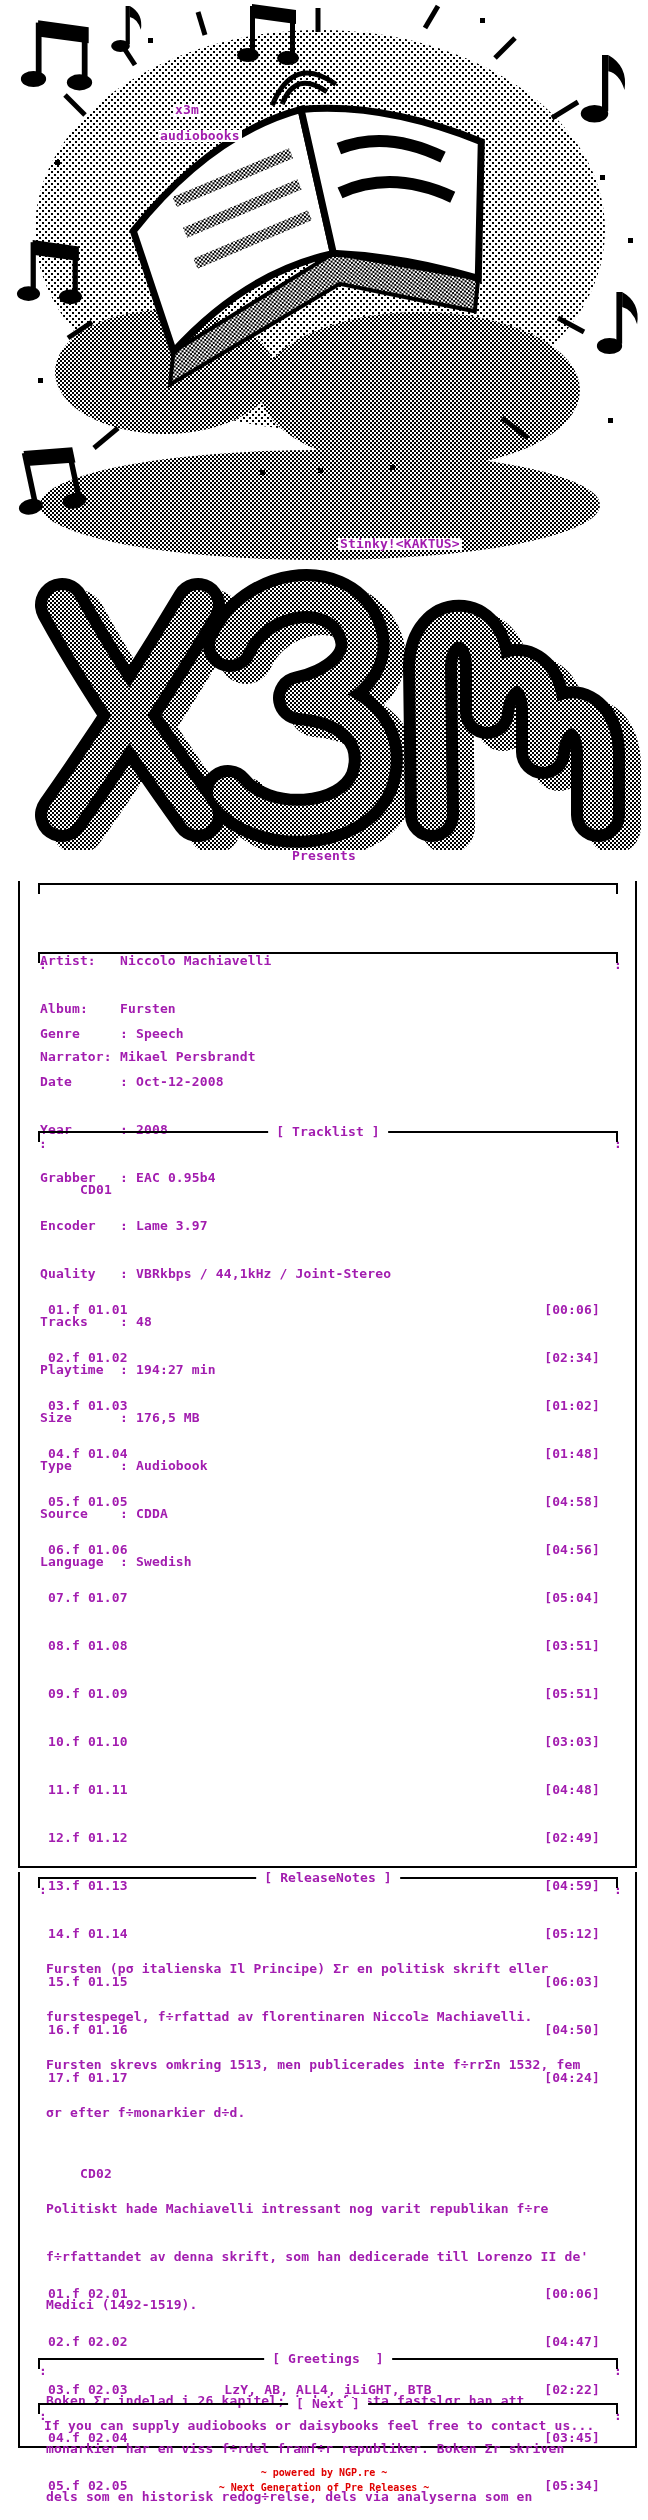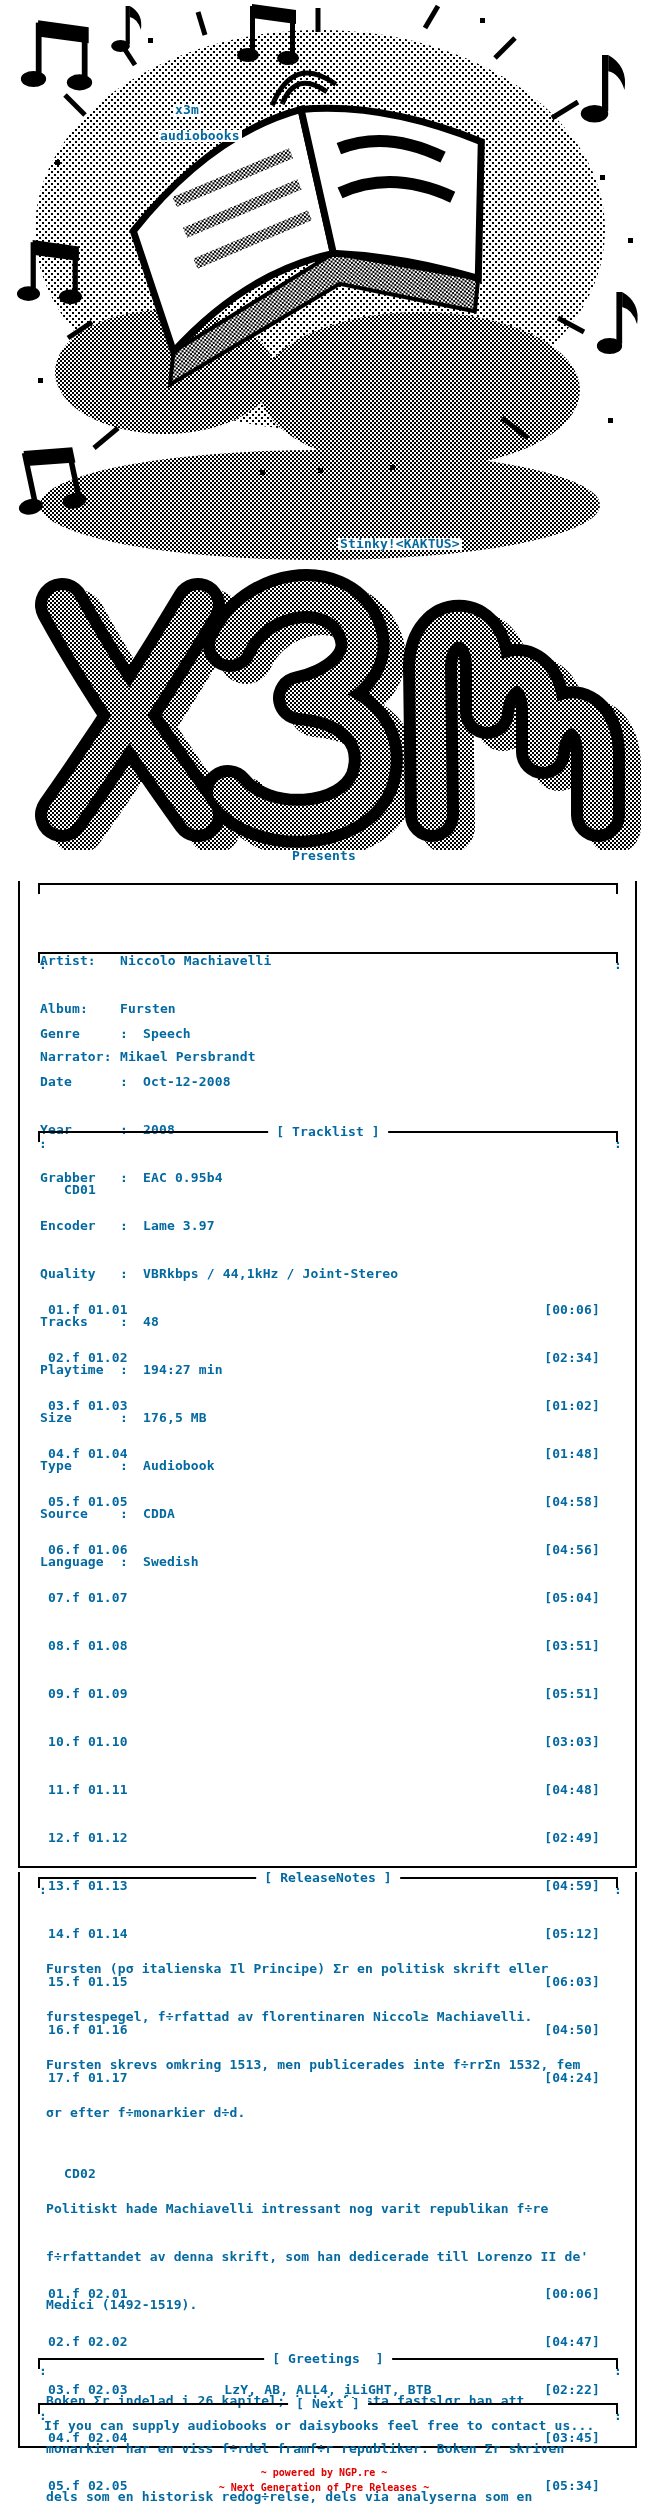--- a/index.html
+++ b/index.html
@@ -1,19 +1,19 @@
 <!DOCTYPE html>
 <html><head>
 <meta charset="utf-8">
 <style>
   html,body{margin:0;padding:0;background:#fff;}
   body{position:relative;width:648px;height:2520px;overflow:hidden;
        font-family:"DejaVu Sans Mono",monospace;}
   .mono{font-family:"DejaVu Sans Mono",monospace;font-weight:bold;font-size:13px;
-        line-height:12px;letter-spacing:.15px;color:#0369a1;white-space:pre;}
+        line-height:12px;letter-spacing:.15px;color:#a21caf;white-space:pre;}
   .abs{position:absolute;}
   
   #art{position:absolute;left:0;top:0;width:648px;height:850px;}
   .art-label{position:absolute;background:#fff;padding:0 2px;}
   
   #presents{left:0;top:850px;width:648px;text-align:center;}
   
   .outer{position:absolute;left:18px;width:615px;border-left:2px solid #000;border-right:2px solid #000;border-bottom:2px solid #000;}
   #outer1{top:881px;height:985px;}
   #outer2{top:1872px;height:574px;}
@@ -28,24 +28,24 @@
   .sbox .colL{left:1px;}
   .sbox .colR{right:-4px;}
   .row{height:12px;}
   .blank{height:12px;}
   
   #relrows{margin-top:22px;margin-left:2px;}
   .rlbl{display:inline-block;width:80px;}
   
   #inforows{margin-top:26px;margin-left:2px;}
   .ilbl{display:inline-block;width:80px;}
-  .ival{margin-left:15px;}
+  .ival{margin-left:8px;}
   
   #tl-content{margin-top:27px;margin-left:10px;width:552px;}
-  .cdtitle{margin-left:16px;height:12px;}
+  .cdtitle{margin-left:32px;height:12px;}
   .trow{display:flex;justify-content:space-between;height:12px;}
   
   #rn-lines{margin-top:36px;margin-left:8px;width:566px;}
   .rn-line{min-height:12px;height:12px;}
   
   .centerline{text-align:center;}
   #greet-text{margin-top:24px;}
   #news-text{margin-top:15px;margin-left:6px;}
   
   .redline{left:0;width:648px;text-align:center;color:#e00000;

